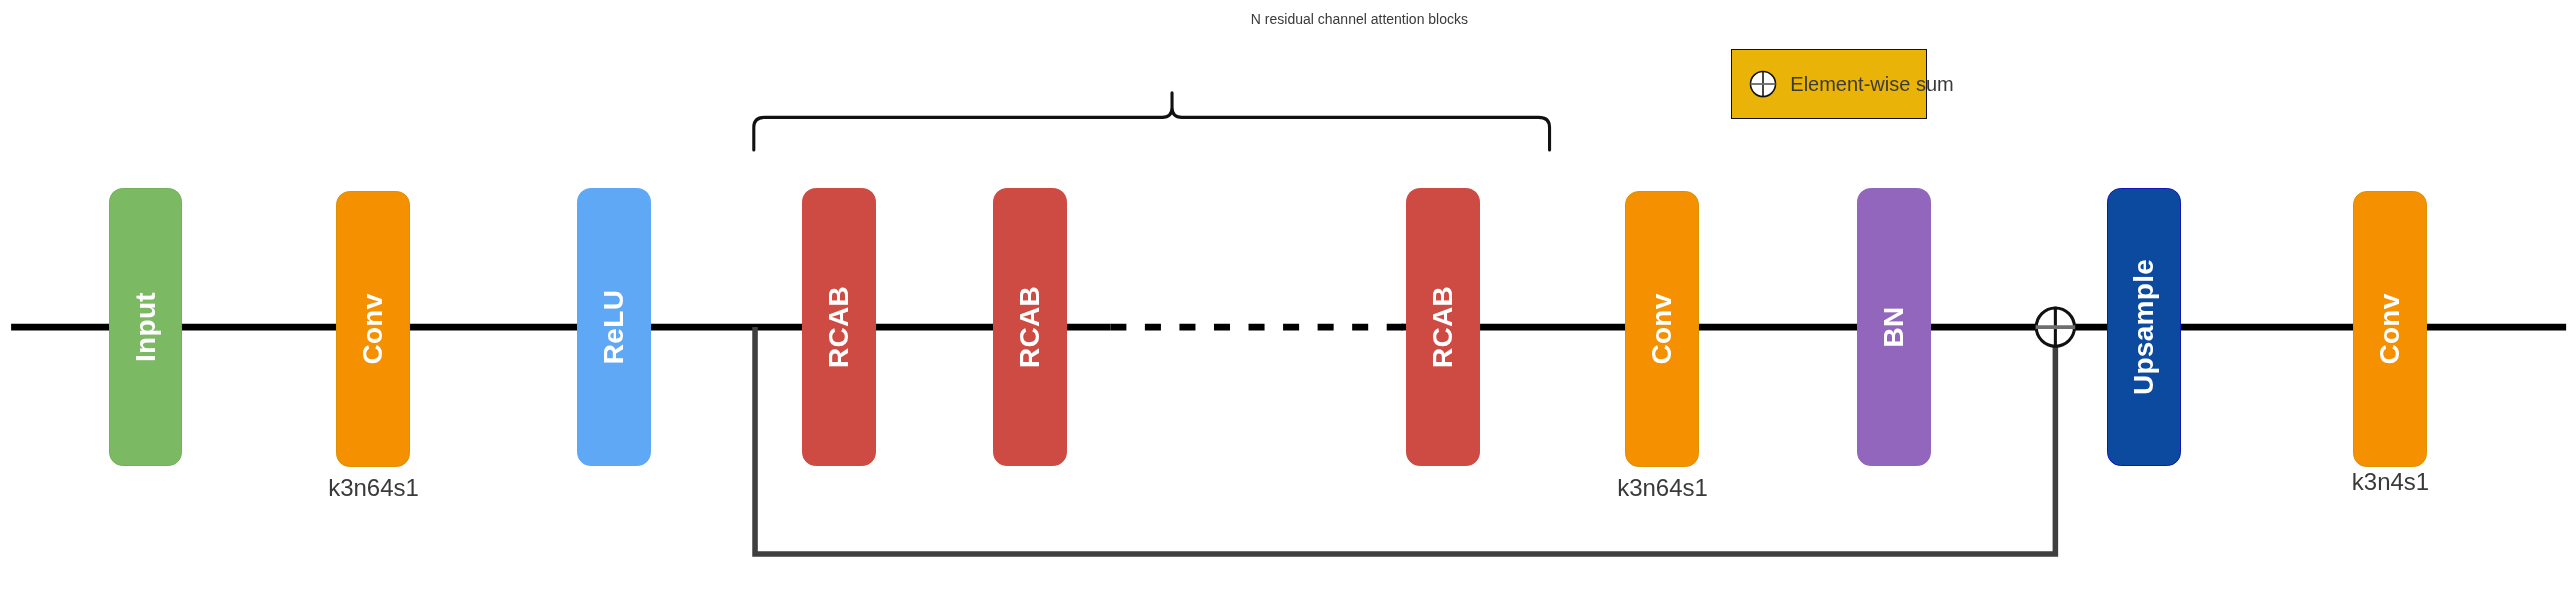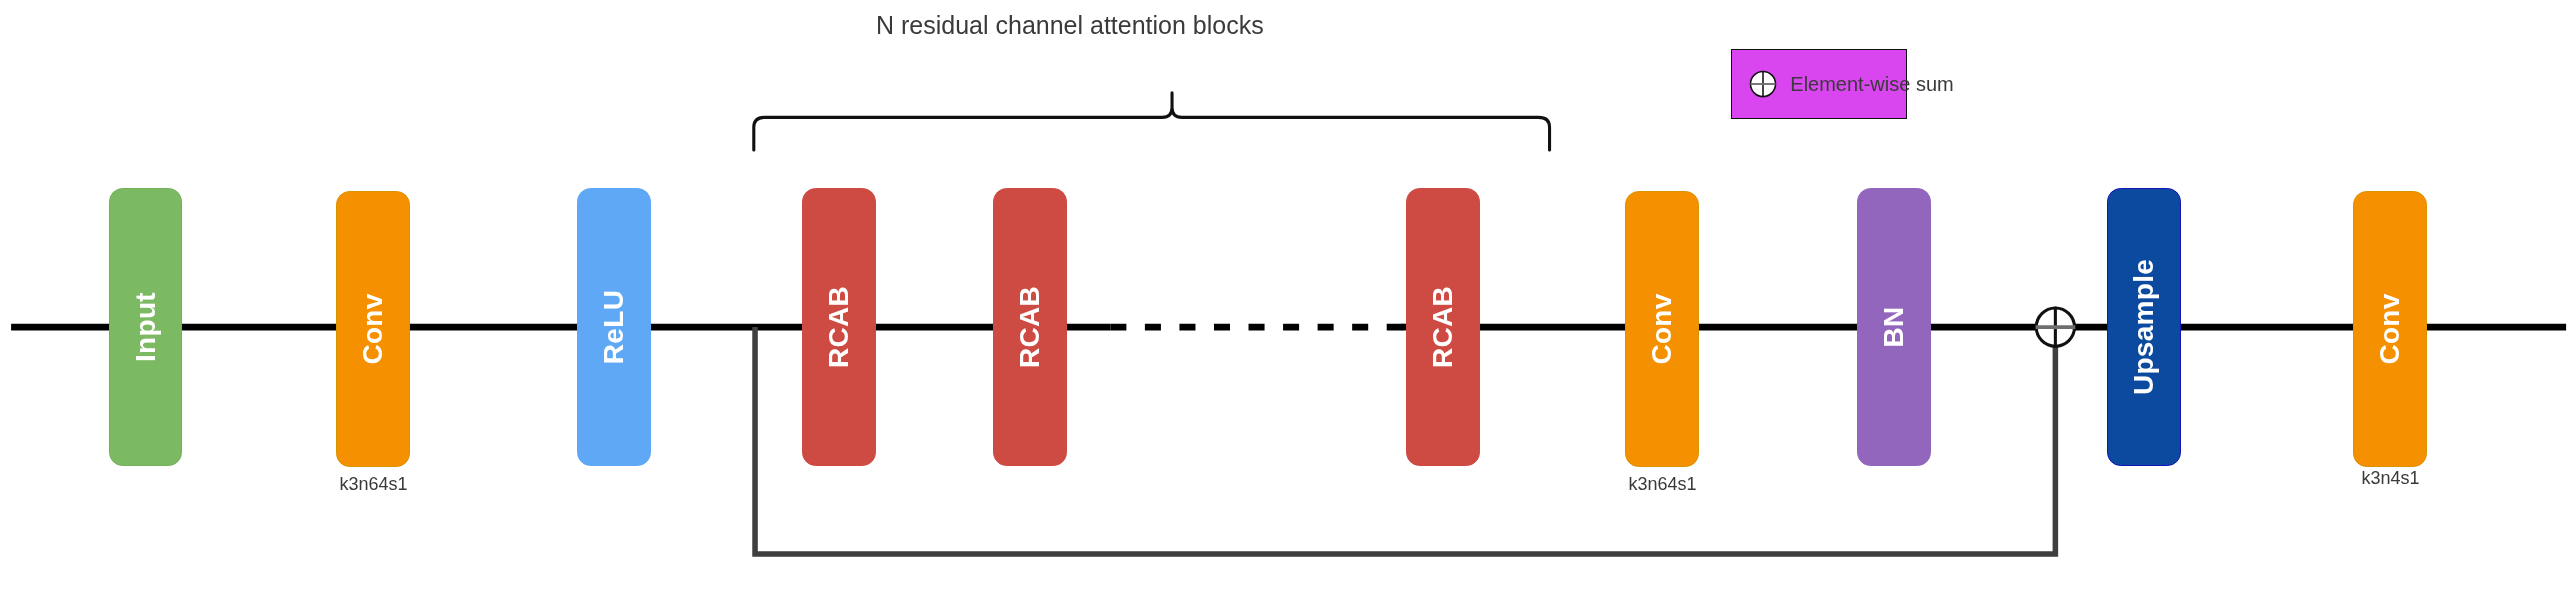--- a/index.html
+++ b/index.html
@@ -35,41 +35,41 @@
     white-space: nowrap;
     color: #ffffff;
     font-weight: bold;
     font-size: 28px;
     letter-spacing: 0.3px;
     line-height: 1;
   }
   .caption {
     position: absolute;
     color: #3a3a3a;
-    font-size: 18px;
+    font-size: 24px;
     text-align: center;
     white-space: nowrap;
     z-index: 6;
   }
   .brace-label {
     position: absolute;
     color: #3a3a3a;
-    font-size: 25px;
+    font-size: 14px;
     white-space: nowrap;
-    text-align: left;
+    text-align: right;
     z-index: 6;
   }
   #legend-box {
     position: absolute;
     left: 1731px;
     top: 49px;
-    width: 176px;
+    width: 196px;
     height: 70px;
     border: 1.9px solid #111111;
-    background: #d946ef;
+    background: #eab308;
     box-sizing: border-box;
     display: flex;
     align-items: center;
     z-index: 8;
     text-align: right;
   }
   #legend-sym {
     margin-left: 16px;
     width: 30px;
     height: 30px;

